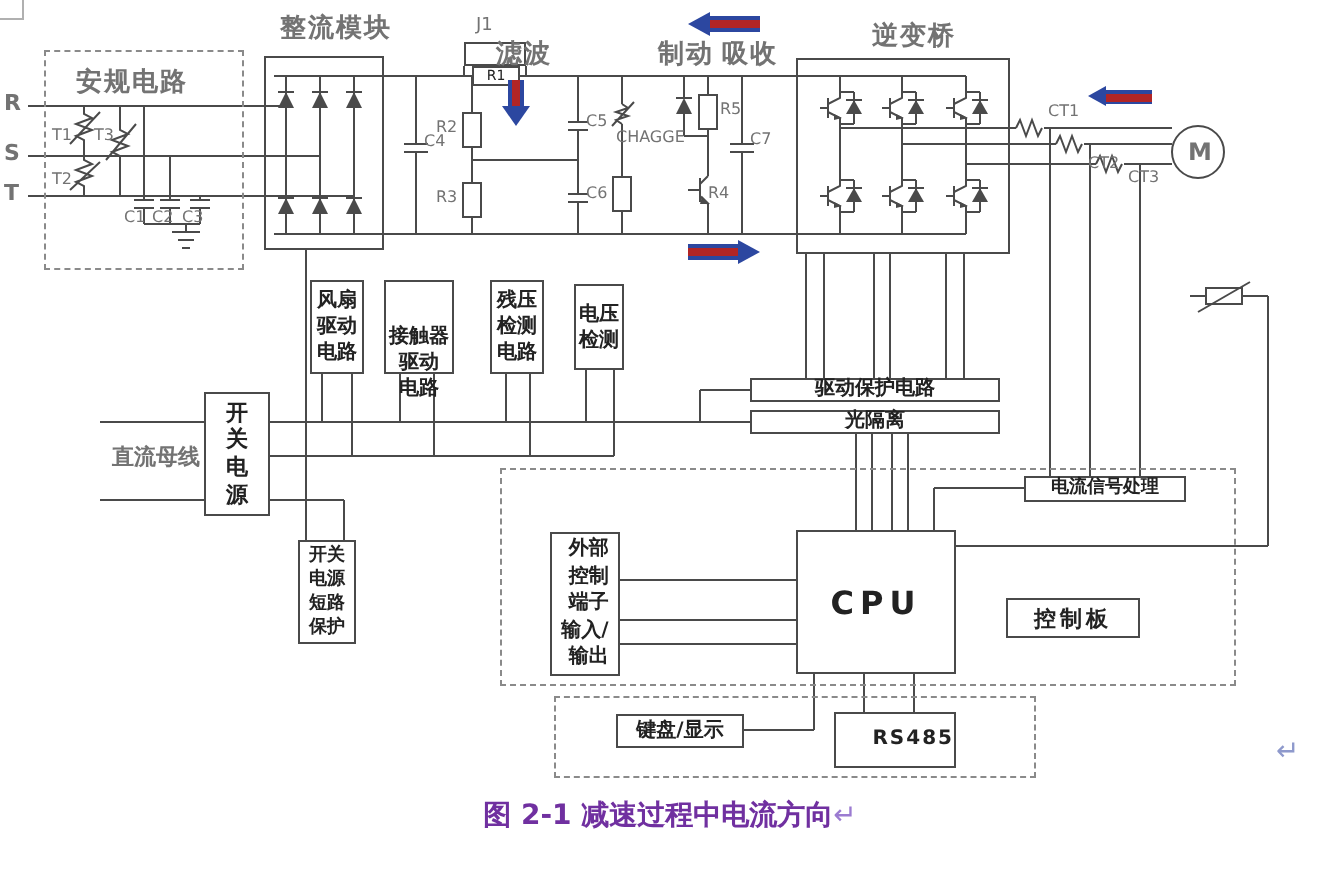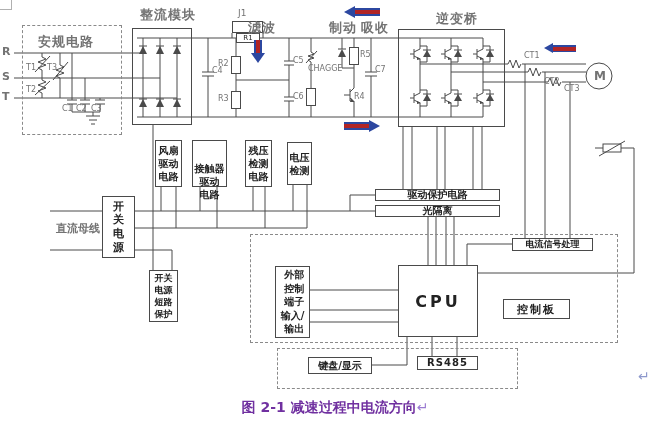--- a/index.html
+++ b/index.html
@@ -220,21 +220,21 @@
 控制
 端子
 输入/
 输出</span>
   </div>
 
   <div class="box dash" style="left:277px;top:348px;width:241px;height:41px;"></div>
   <div class="box" style="left:308px;top:357px;width:64px;height:17px;">
     <span class="bt" style="font-size:10px;line-height:1;">键盘/显示</span>
   </div>
-  <div class="box" style="left:417px;top:356px;width:61px;height:14px;">
+  <div class="box" style="left:417px;top:356px;width:61px;height:28px;justify-content:flex-end;">
     <span class="bt" style="font-size:10px;letter-spacing:1px;line-height:1;">RS485</span>
   </div>
 
   <div class="lbl" style="left:2px;top:46px;font-size:11px;font-weight:bold;">R</div>
   <div class="lbl" style="left:2px;top:71px;font-size:11px;font-weight:bold;">S</div>
   <div class="lbl" style="left:2px;top:91px;font-size:11px;font-weight:bold;">T</div>
   <div class="lbl cn" style="left:38px;top:35px;">安规电路</div>
   <div class="lbl" style="left:26px;top:64px;">T1</div>
   <div class="lbl" style="left:47px;top:64px;">T3</div>
   <div class="lbl" style="left:26px;top:86px;">T2</div>

